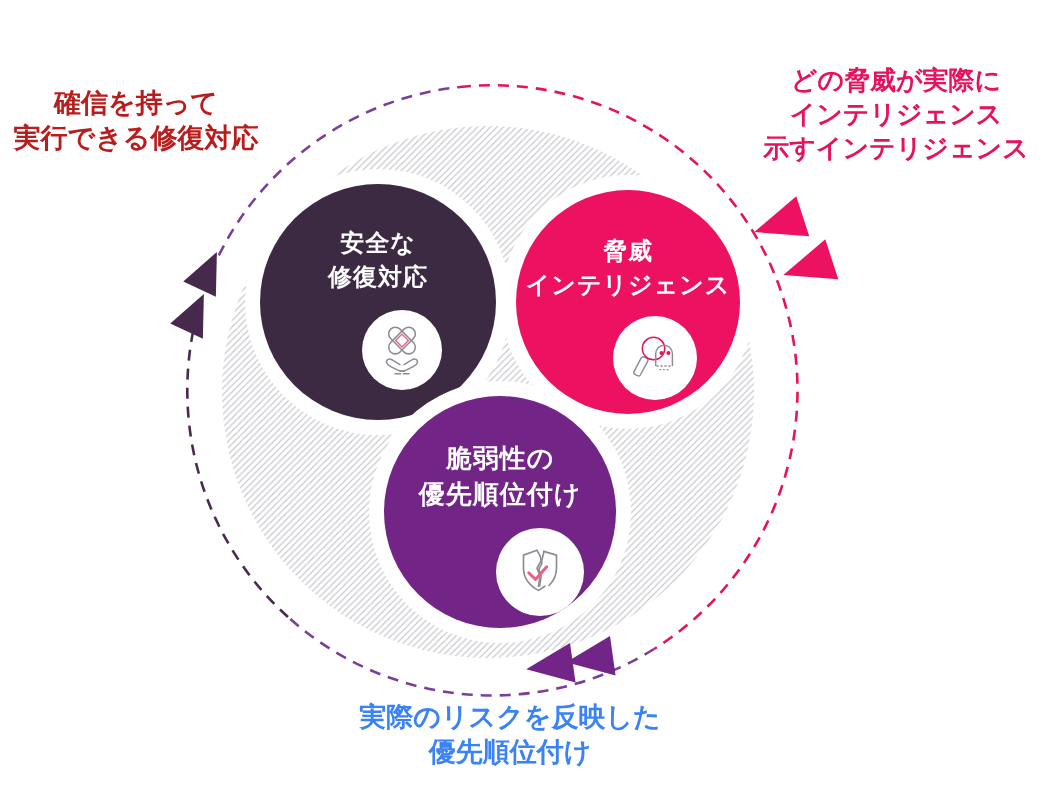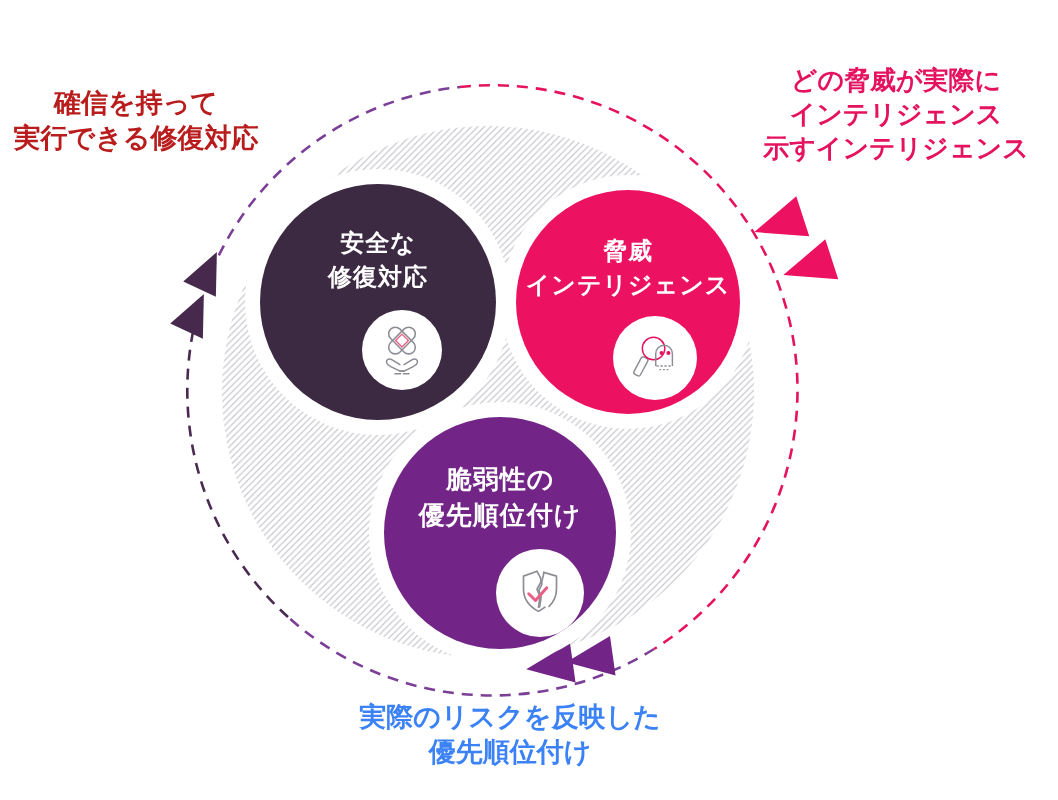--- a/index.html
+++ b/index.html
@@ -11,21 +11,21 @@
   .bubble {
     position:absolute; border-radius:50%;
     color:#ffffff; font-weight:bold; text-align:center;
     box-shadow:0 0 0 15px #ffffff;
   }
   .bubble-text { line-height:1.4; letter-spacing:1px; }
   .bubble-dark   { left:260px; top:184px; width:236px; height:236px; font-size:24px; }
   .bubble-dark   .bubble-text { padding-top:42px; }
   .bubble-pink   { left:516px; top:190px; width:224px; height:224px; font-size:24px; }
   .bubble-pink   .bubble-text { padding-top:44px; }
-  .bubble-purple { left:384px; top:417px; width:232px; height:232px; font-size:26px; }
+  .bubble-purple { left:384px; top:396px; width:232px; height:232px; font-size:26px; }
   .bubble-purple .bubble-text { padding-top:44px; }
   .icon-circle {
     position:absolute; background:#ffffff; border-radius:50%;
     display:flex; align-items:center; justify-content:center;
   }
   .bubble-dark   .icon-circle { left:102px; top:126px; width:80px; height:80px; }
   .bubble-pink   .icon-circle { left:97px;  top:126px; width:84px; height:84px; }
   .bubble-purple .icon-circle { left:112px; top:132px; width:88px; height:88px; }
   .callout {
     position:absolute; font-weight:bold; text-align:center; line-height:1.3;

